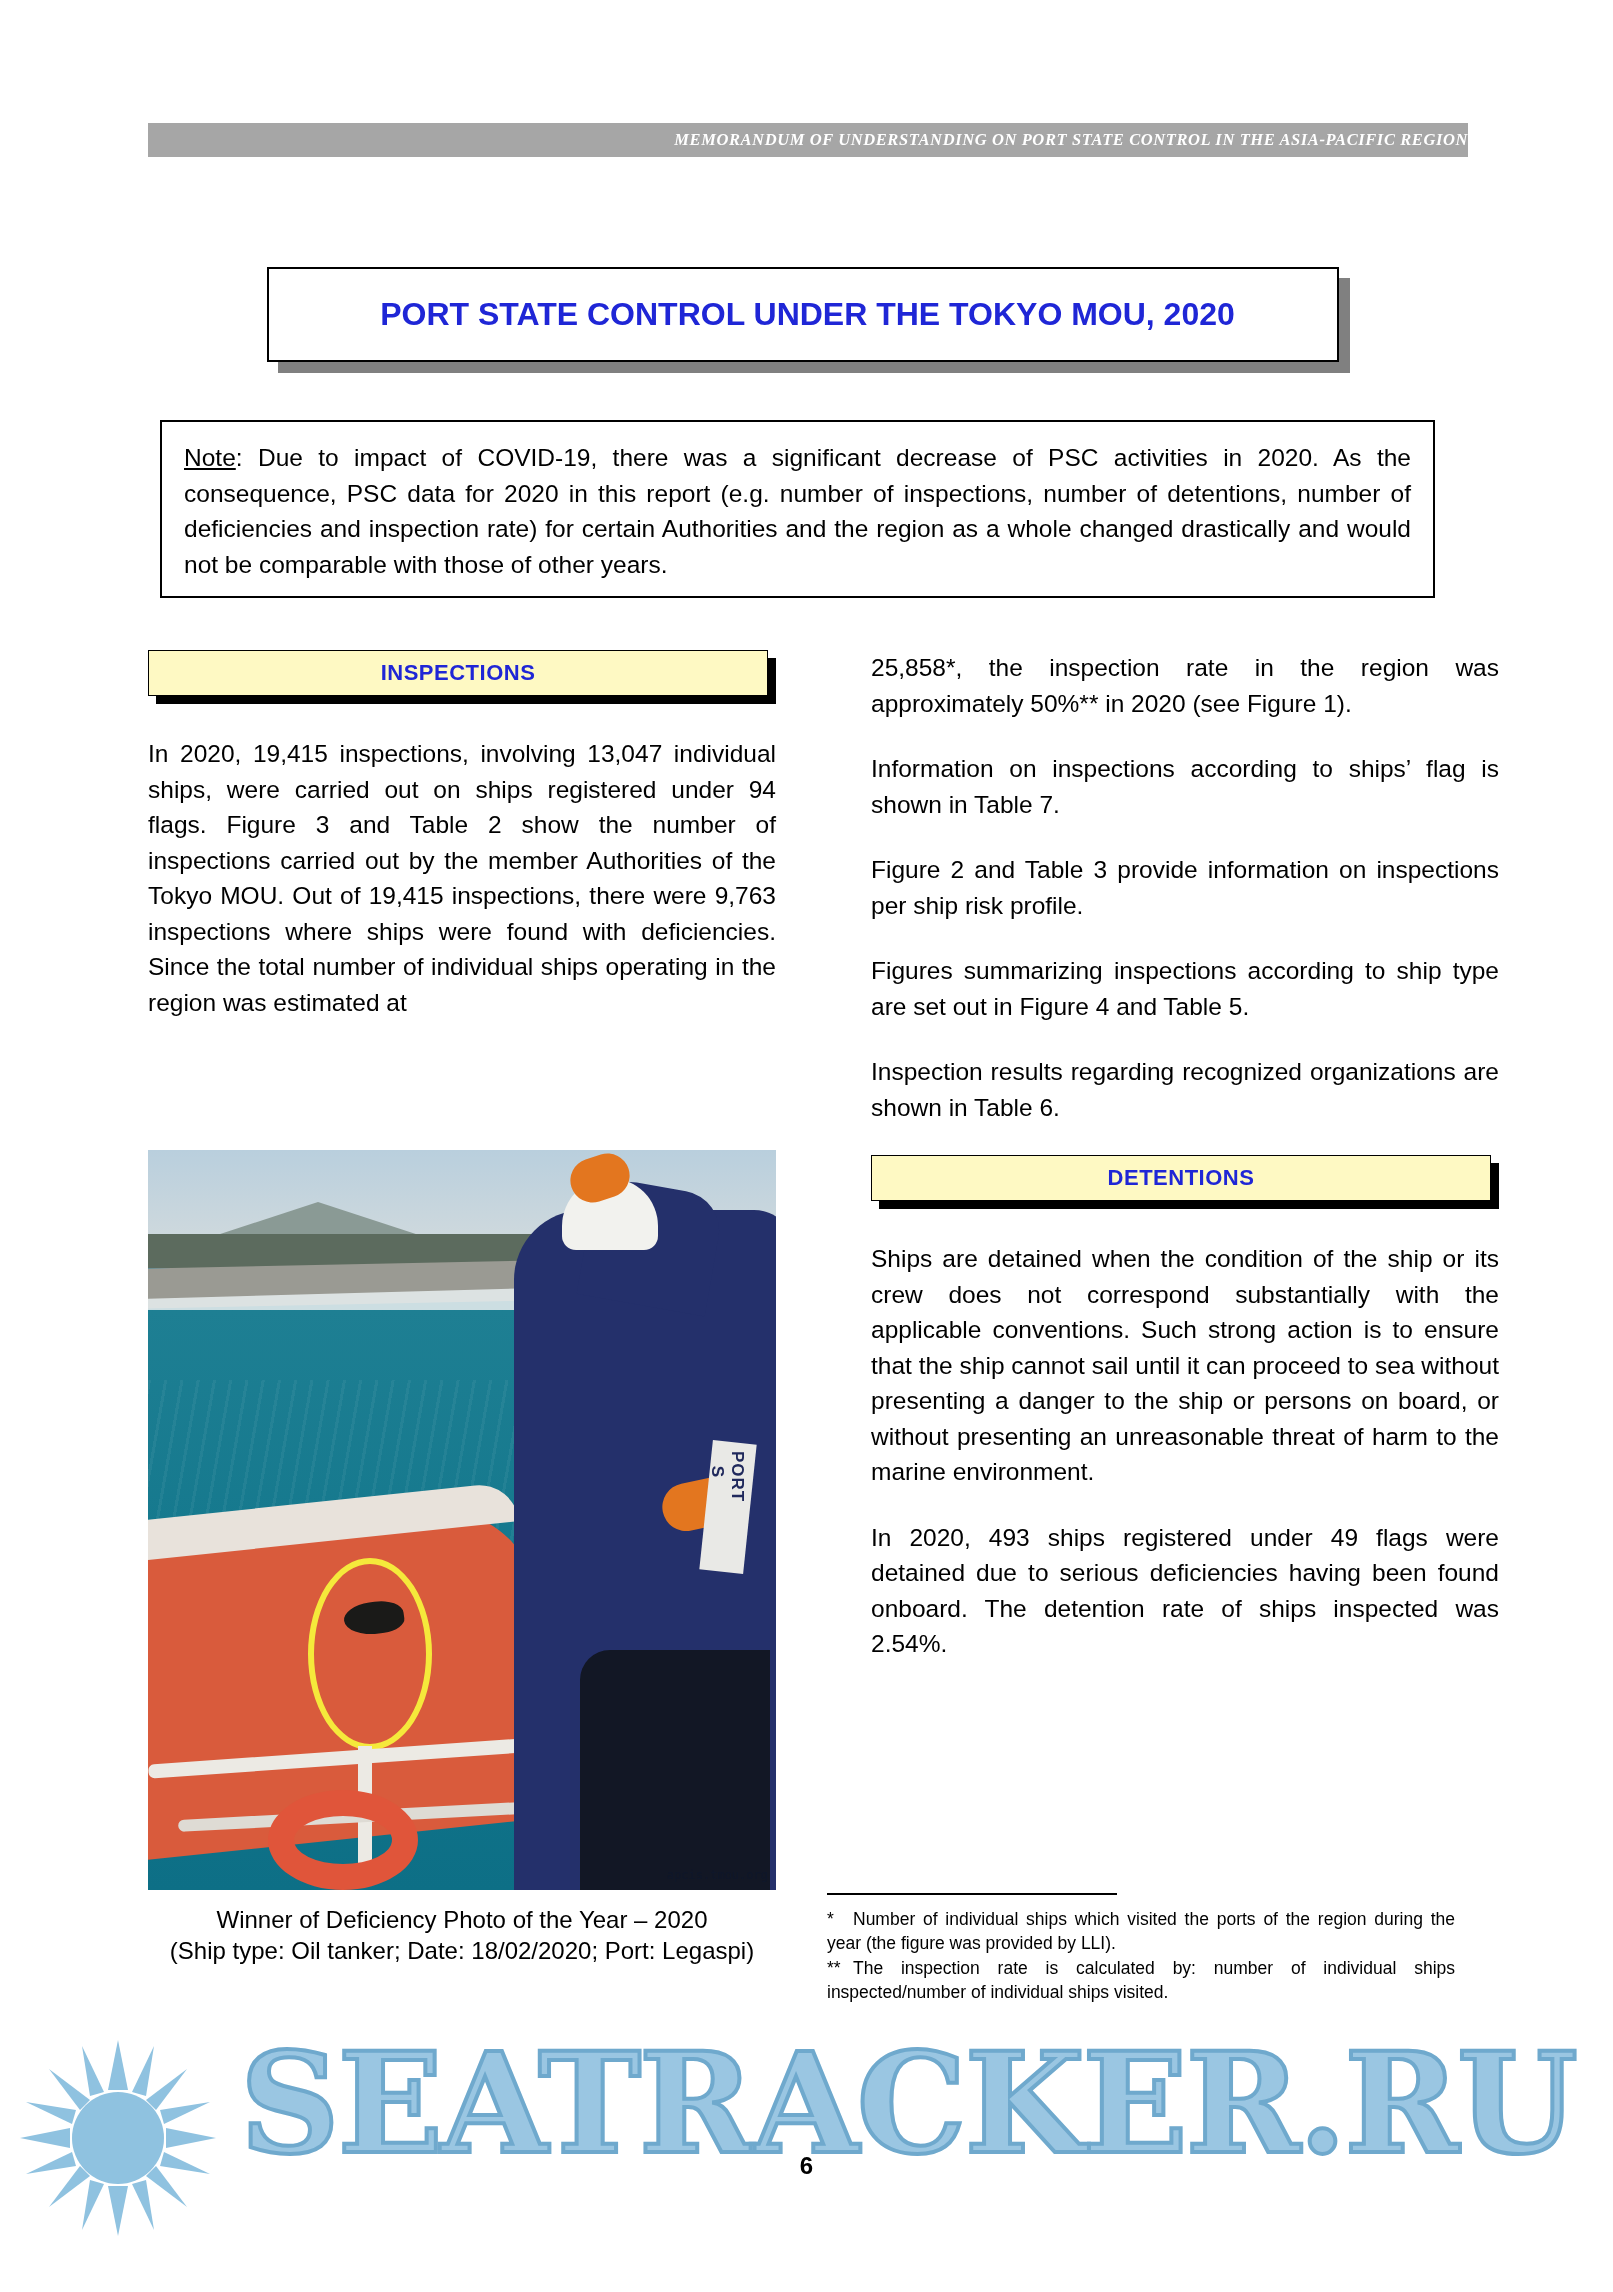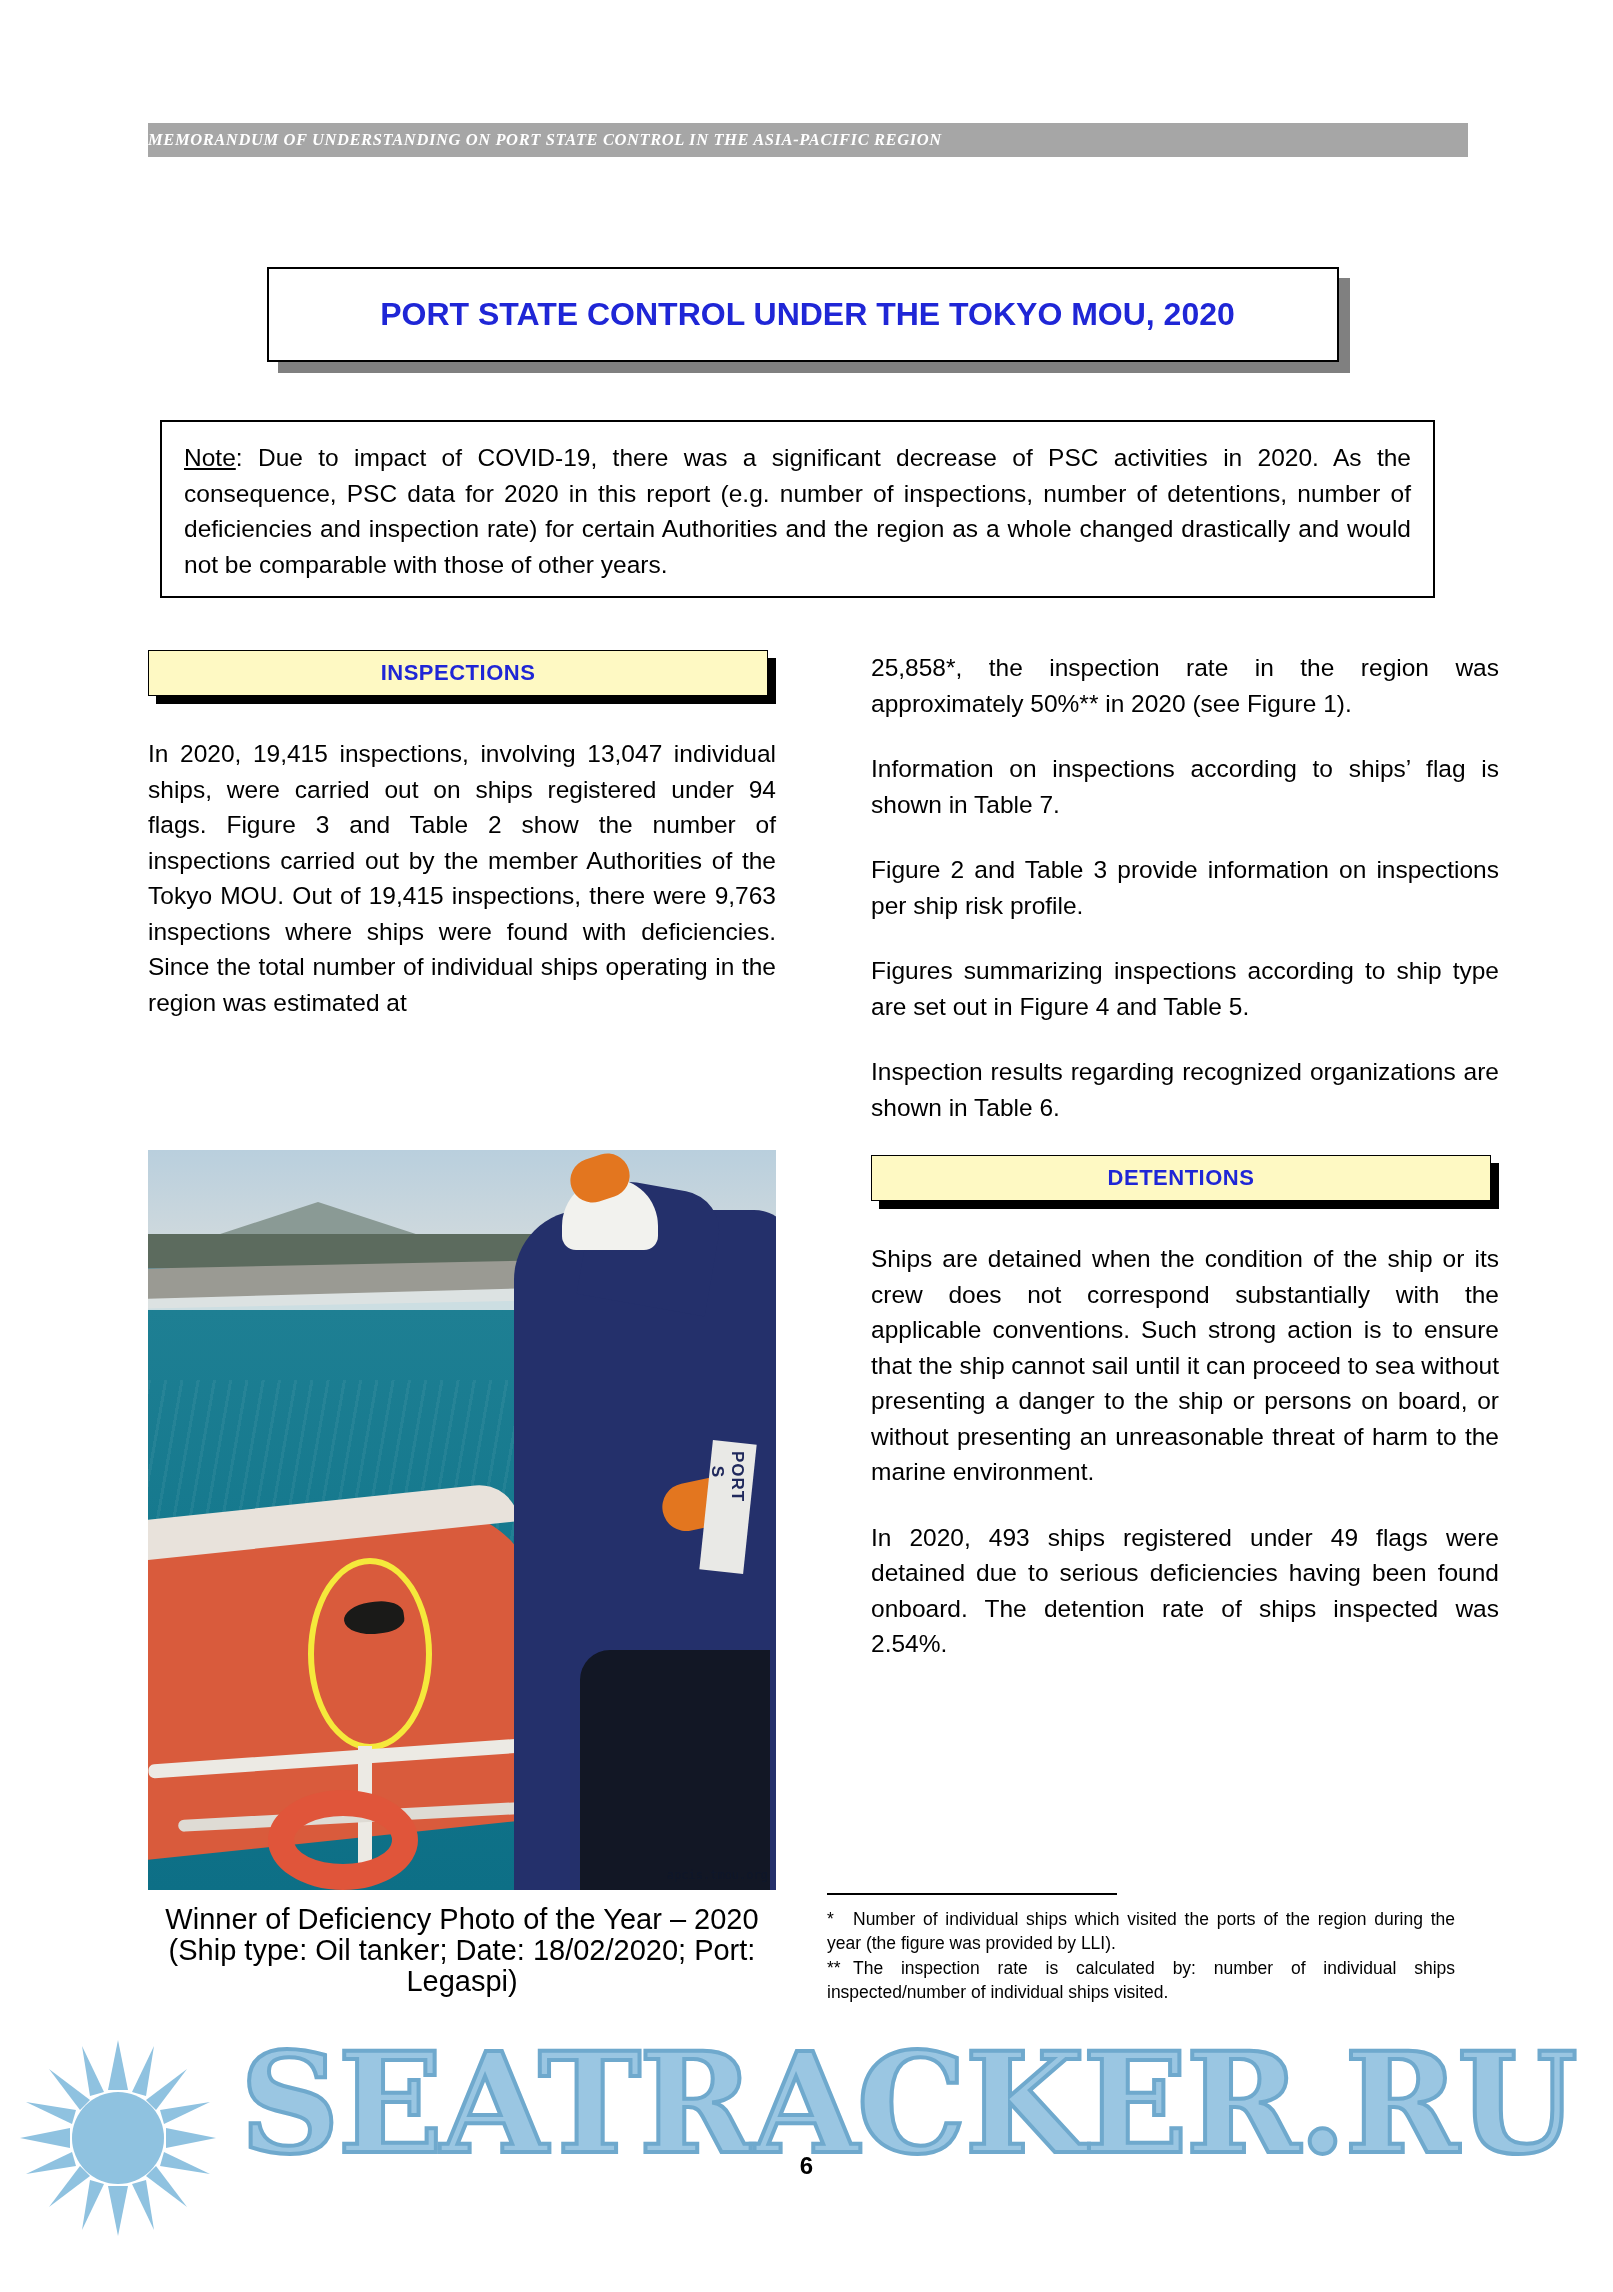--- a/index.html
+++ b/index.html
@@ -27,21 +27,21 @@
   .running-header {
     position: absolute;
     left: 148px;
     top: 123px;
     width: 1320px;
     height: 34px;
     background: #a6a6a6;
   }
   .running-header span {
     display: block;
-    text-align: left;
+    text-align: right;
     font-family: "Liberation Serif", serif;
     font-style: italic;
     font-weight: bold;
     font-size: 16.5px;
     letter-spacing: 0.6px;
     color: #ffffff;
     line-height: 34px;
     white-space: nowrap;
   }
 
@@ -321,21 +321,21 @@
   }
   .photo-credit {
     position: absolute; right: 8px; bottom: 8px;
     font-size: 12px;
     color: #0f172a;
     font-family: "DejaVu Sans Mono", monospace;
   }
   .caption {
     margin-top: 14px;
     text-align: center;
-    font-size: 29px;
+    font-size: 24px;
     line-height: 31px;
   }
 
   
   .footnote-block {
     position: absolute;
     left: 827px;
     top: 1893px;
     width: 628px;
   }

